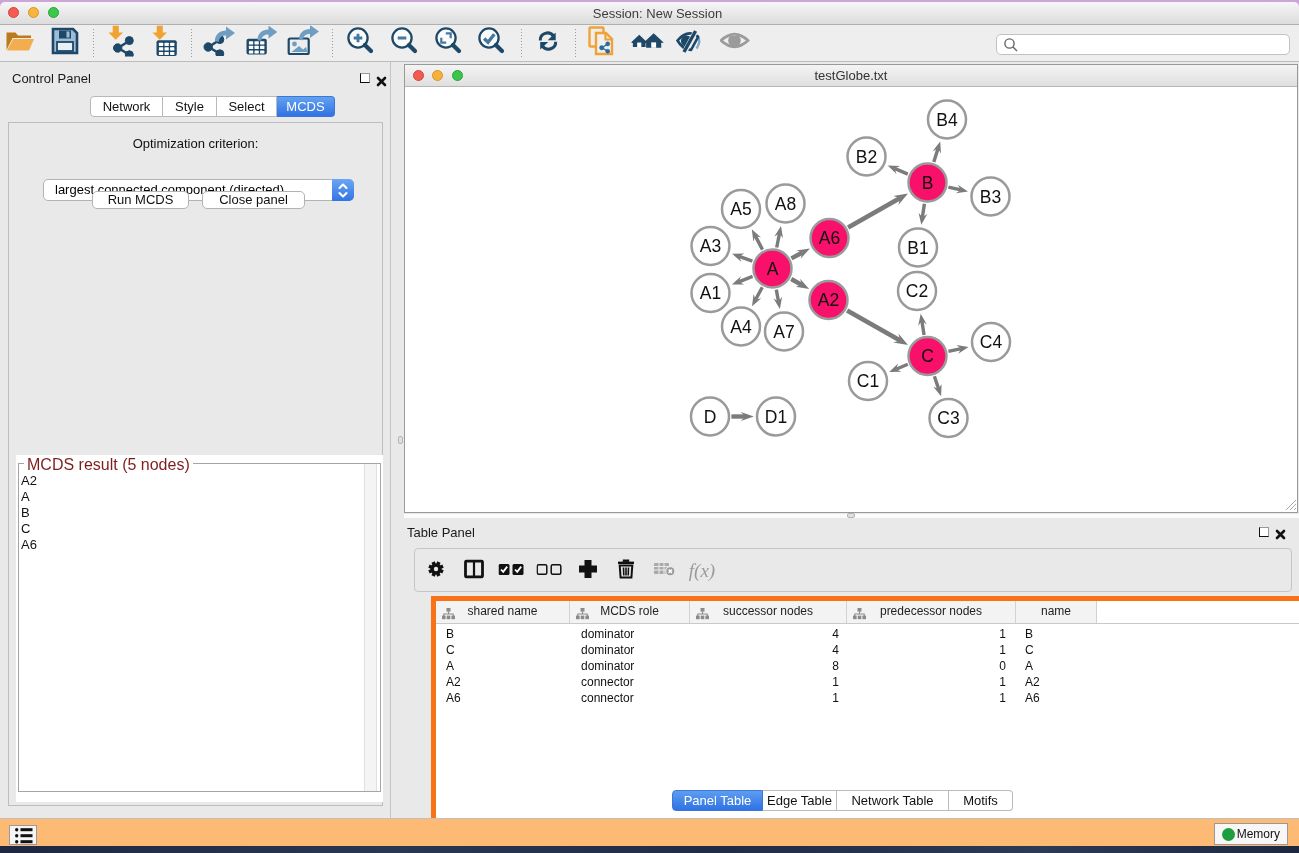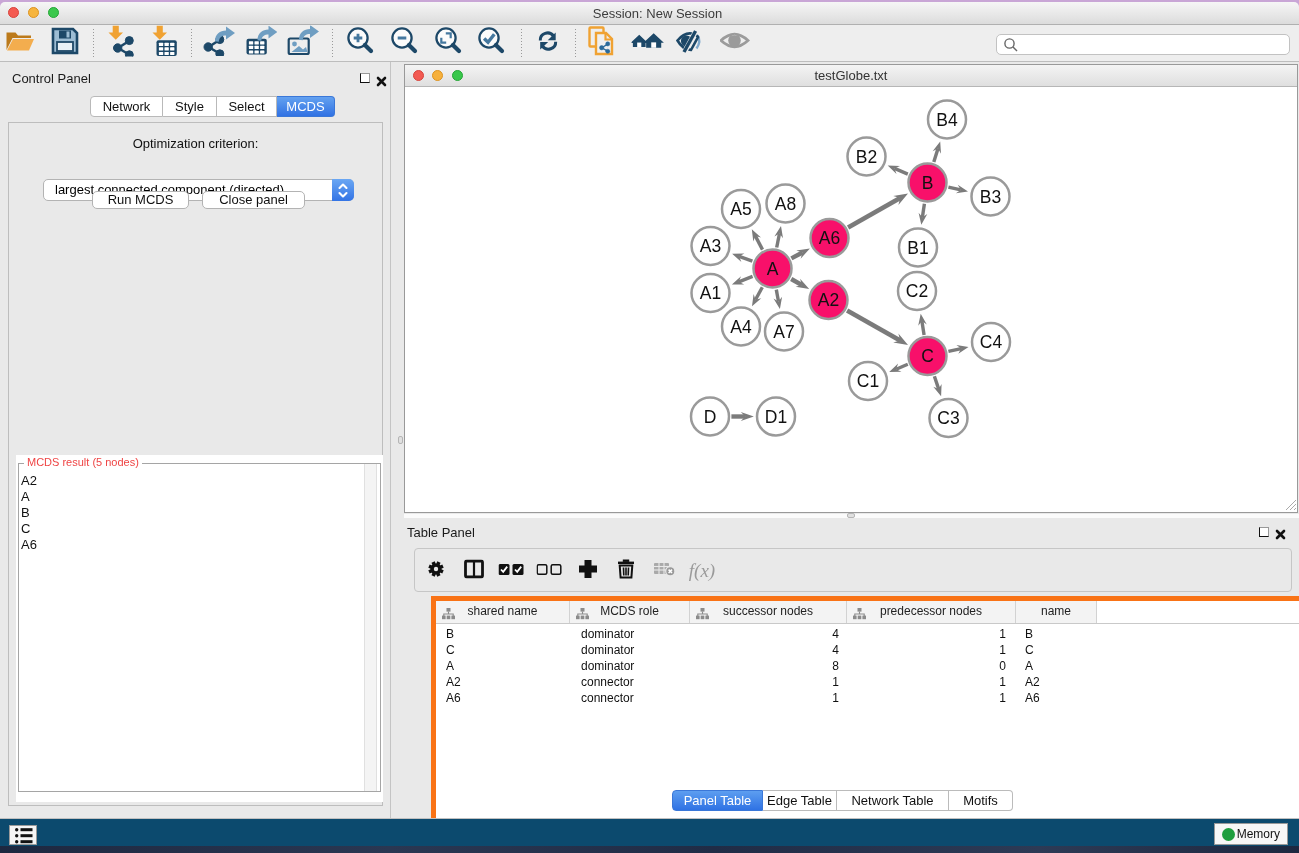--- a/index.html
+++ b/index.html
@@ -33,21 +33,21 @@
 .tab.sel { background:linear-gradient(#63a1f0,#3172e3); color:#fff; border-color:#3a77d8; }
 .cptext { position:absolute; font-size:13px; color:#111; }
 #dropdown { position:absolute; left:43px; top:96px; width:311px; height:22px; background:#fff; border:1px solid #b3b3b3; border-radius:5px; font-size:13px; line-height:20px;margin-top:21px; }
 #dropdown span { margin-left:11px; }
 .ddbtn { position:absolute; right:-1px; top:-1px; width:22px; height:22px; border-radius:0 5px 5px 0;
   background:linear-gradient(#6aa7f3,#3374e5); }
 .ddbtn svg { position:absolute; left:4px; top:3px; }
 .btn { position:absolute; height:18px; background:#fff; border:1px solid #b3b3b3; border-radius:5px; font-size:13px; text-align:center; line-height:16px; color:#111; }
 #results { position:absolute; left:16px; top:393px; width:367px; height:347px; background:#fff; }
 #grpbox { position:absolute; left:2px; top:8px; width:363px; height:329px; border:1px solid #a5a5a5; }
-#grptitle { position:absolute; left:8px; top:1px; background:#fff; padding:0 3px; font-size:11px; color:#ef4444; }
+#grptitle { position:absolute; left:8px; top:1px; background:#fff; padding:0 3px; font-size:16px; color:#7f1d1d; }
 #rlist { position:absolute; left:5px; top:18px; font-size:13px; color:#111; line-height:16px; }
 #rscroll { position:absolute; left:348px; top:9px; width:13px; height:327px; background:#f4f4f4; border-left:1px solid #e0e0e0; border-right:1px solid #e0e0e0; }
 #netwin { position:absolute; left:404px; top:64px; width:894px; height:449px; background:#fff; border:1px solid #999; }
 .mactitle { position:absolute; left:0; top:0; width:100%; height:22px; background:linear-gradient(#f4f4f4,#dfdfdf); border-bottom:1px solid #b6b6b6; }
 .mactitle span { position:absolute; width:100%; text-align:center; top:3px; font-size:13px; color:#333; }
 .mactitle .tl { top:5px; }
 .knob { position:absolute; background:#e0e0e0; border:1px solid #b5b5b5; border-radius:2px; z-index:6; }
 #tpanel { position:absolute; left:391px; top:513px; width:908px; height:305px; background:#e9e9e9; }
 #tpanel .ptitle, #tpanel .floatbtn, #tpanel .closex { }
 #ttoolbar { position:absolute; left:23px; top:35px; width:878px; height:44px; border:1px solid #c6c6c6; border-radius:4px; }
@@ -58,21 +58,21 @@
 #ttable::after { content:""; position:absolute; left:0; top:22px; width:876px; height:1px; background:#c9c9c9; }
 .th { position:absolute; top:0; height:22px; border-right:1px solid #d2d2d2; }
 .th .hicon { position:absolute; left:6px; top:5px; }
 .th .htext { position:absolute; width:100%; text-align:center; top:3px; font-size:12px; color:#222; }
 .trow { position:absolute; left:0; height:16px; width:876px; }
 .trow span { position:absolute; font-size:12px; color:#111; top:1px; }
 #btabs { position:absolute; left:281px; top:277px; display:flex; height:21px; }
 .btab { height:21px; background:#fff; border:1px solid #bbb; border-left-width:0; font-size:13px; text-align:center; line-height:20px; color:#111; }
 .btab:first-child { border-left-width:1px; }
 .btab.sel { background:linear-gradient(#5d9ef0,#2f72e4); color:#fff; border-color:#3a77d8; }
-#statusbar { position:absolute; left:0; top:818px; width:1299px; height:28px; background:#0c4a6e; border-top:1px solid #c0c0c0; }
+#statusbar { position:absolute; left:0; top:818px; width:1299px; height:28px; background:#fdba74; border-top:1px solid #c0c0c0; }
 #listbtn { position:absolute; left:9px; top:6px; width:28px; height:20px; background:#f5f5f5; border:1px solid #9a9a9a; }
 #listbtn svg { margin:0 0 0 5px; }
 #membtn { position:absolute; left:1214px; top:4px; width:74px; height:22px; background:#f7f7f7; border:1px solid #999; font-size:12px; line-height:20px; text-align:right; padding-right:7px; color:#111; }
 #membtn .dot { position:absolute; left:7px; top:4px; width:13px; height:13px; border-radius:50%; background:#1e9e3e; }
 </style></head>
 <body>
 <div id="win">
   <div id="purpletop"></div>
   <div id="titlebar">
     <div class="tl tl1"></div>

